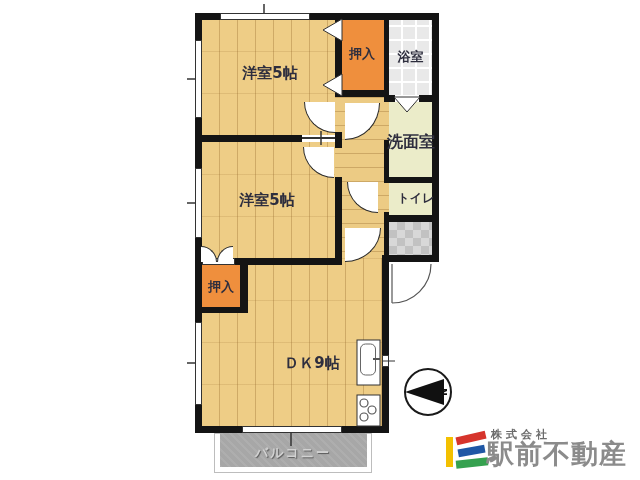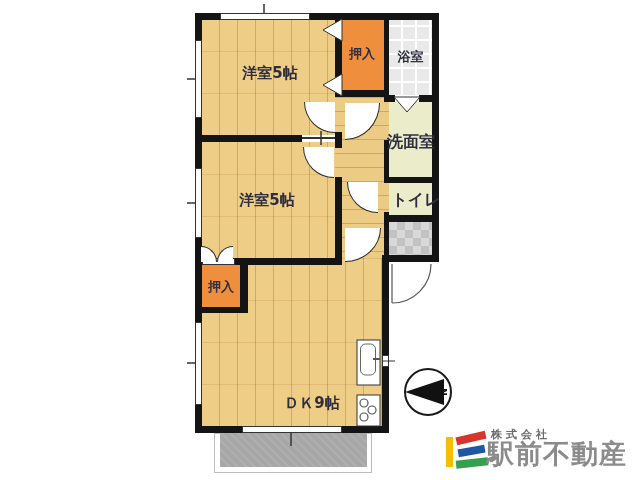--- a/index.html
+++ b/index.html
@@ -129,23 +129,24 @@
     <circle cx="428" cy="392" r="23" fill="#fff" stroke="#1a1a1a" stroke-width="2"></circle>
     <polygon points="405,392 444,379 444,405" fill="#111"></polygon>
     <text x="442" y="392" font-size="9" font-weight="bold" fill="#111" text-anchor="middle" dominant-baseline="middle" transform="rotate(90 442 392)">N</text>
   </svg>
 
   <div class="abs lbl" style="left:205px;top:66px;width:130px;font-size:15px;">洋室5帖</div>
   <div class="abs lbl" style="left:202px;top:193px;width:130px;font-size:15px;">洋室5帖</div>
   <div class="abs lbl" style="left:340px;top:47px;width:44px;font-size:13px;">押入</div>
   <div class="abs lbl" style="left:389px;top:50px;width:43px;font-size:13px;">浴室</div>
   <div class="abs lbl" style="left:387px;top:134px;width:48px;font-size:16px;">洗面室</div>
-  <div class="abs lbl" style="left:389px;top:192px;width:54px;font-size:16px;">トイレ</div>
+  <div class="abs lbl" style="left:389px;top:192px;width:54px;font-size:12px;">トイレ</div>
   <div class="abs lbl" style="left:202px;top:280px;width:38px;font-size:13px;">押入</div>
-  <div class="abs lbl" style="left:242px;top:356px;width:140px;font-size:15px;margin-top:40px;">ＤＫ9帖</div>
+  <div class="abs lbl" style="left:242px;top:356px;width:140px;font-size:15px;">ＤＫ9帖</div>
+  <div class="abs lbl lbl-balcony" style="left:223px;top:446px;width:140px;font-size:13px;">バルコニー</div>
 
   <div class="abs bar" style="left:446px;top:437px;width:7px;height:30px;background:#f3c000;"></div>
   <div class="abs bar" style="left:456px;top:434px;width:30px;height:8px;background:#d6342c;transform:rotate(-13deg);"></div>
   <div class="abs bar" style="left:458px;top:447px;width:27px;height:8px;background:#1f57a5;transform:rotate(-10deg);"></div>
   <div class="abs bar" style="left:456px;top:459px;width:32px;height:8px;background:#35a14f;transform:rotate(-6deg);"></div>
   <div class="abs logo-sub" style="left:491px;top:427px;">株式会社</div>
   <div class="abs logo-main" style="left:487px;top:440px;">駅前不動産</div>
 
 </div>
 

